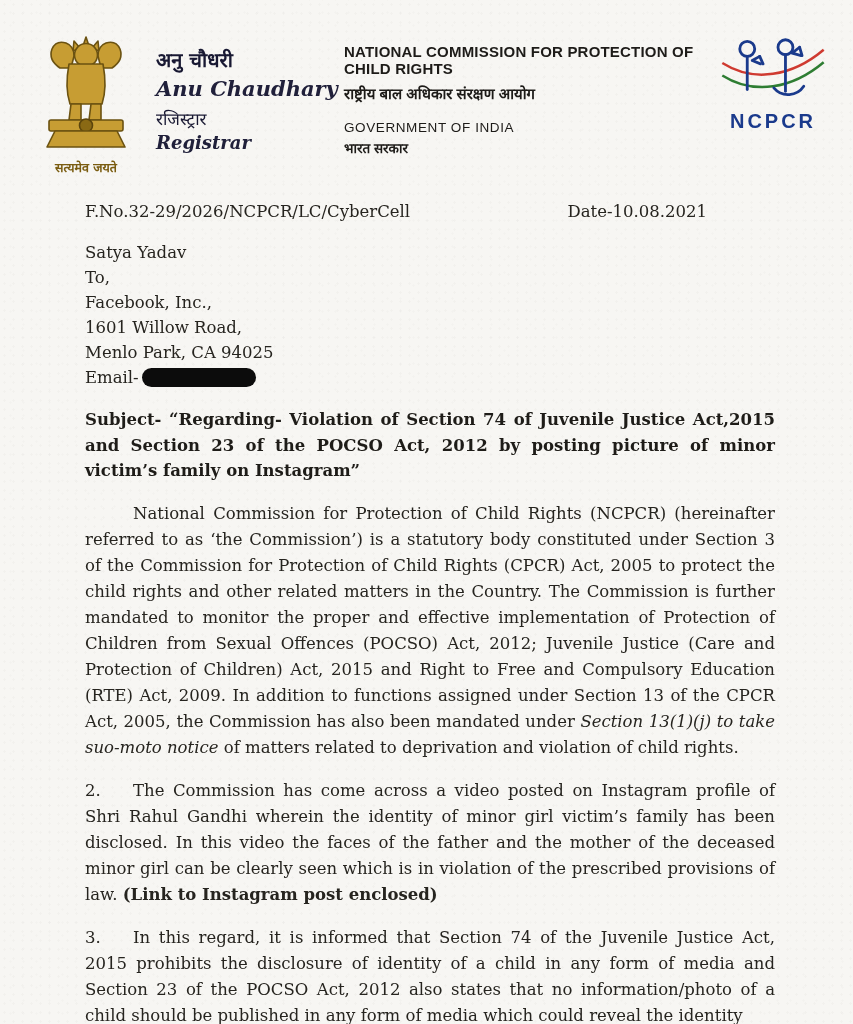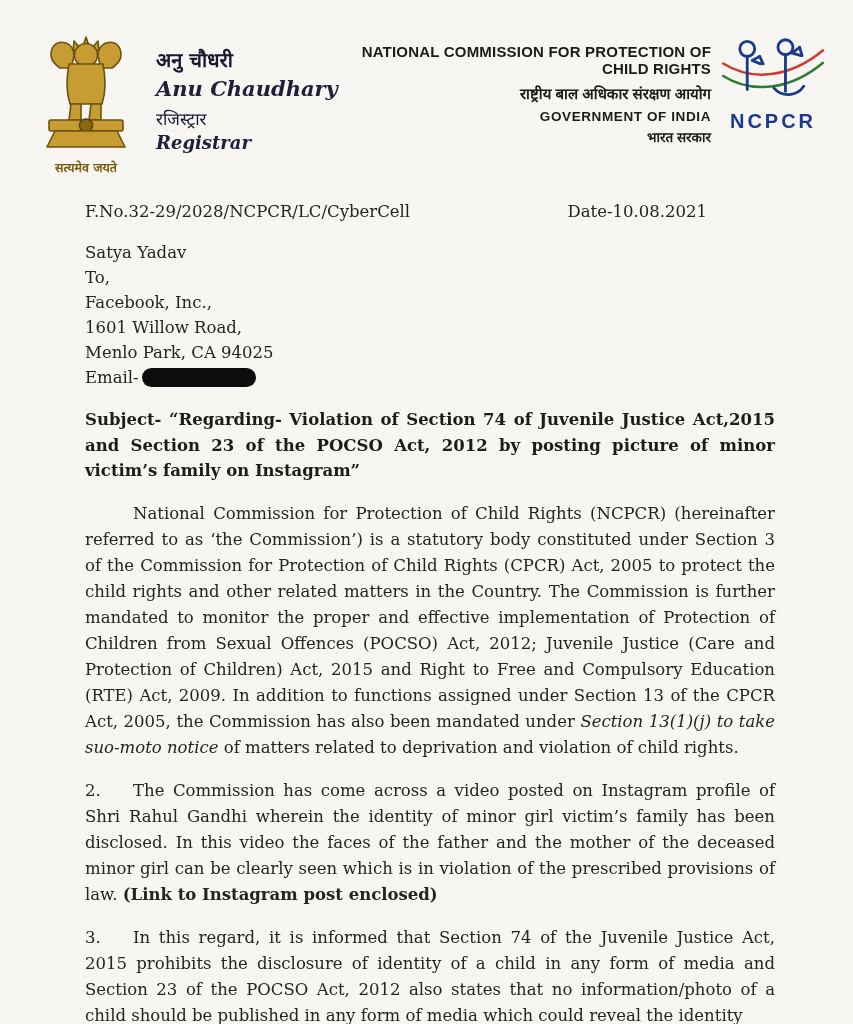--- a/index.html
+++ b/index.html
@@ -27,24 +27,24 @@
   .emblem-block { width: 112px; text-align: center; flex: none; }
   .emblem-caption {
     font-family: "DejaVu Sans", sans-serif;
     font-size: 12.5px; font-weight: bold; color: #7a5c10; margin-top: 1px;
   }
   .registrar-block { flex: none; width: 188px; margin-left: 14px; padding-top: 12px; color: #181832; }
   .reg-name-hi { font-family: "DejaVu Sans", sans-serif; font-size: 20px; font-weight: bold; }
   .reg-name-en { font-size: 21px; font-weight: bold; font-style: italic; margin-top: 3px; color: #20203a; }
   .reg-title-hi { font-family: "DejaVu Sans", sans-serif; font-size: 17px; font-weight: normal; margin-top: 6px; }
   .reg-title-en { font-size: 18px; font-weight: bold; font-style: italic; margin-top: 2px; color: #20203a; }
-  .org-block { flex: 1; text-align: right; padding-top: 9px; font-family: "Liberation Sans", sans-serif; color: #1d1b18; }
+  .org-block { flex: 1; text-align: left; padding-top: 9px; font-family: "Liberation Sans", sans-serif; color: #1d1b18; }
   .org-en { font-size: 15px; font-weight: bold; letter-spacing: 0.2px; }
   .org-hi { font-size: 15px; font-weight: bold; margin-top: 6px; }
-  .gov-en { font-size: 13.5px; font-weight: bold; margin-top: 6px; letter-spacing: 0.6px; }
+  .gov-en { font-size: 13.5px; font-weight: normal; margin-top: 17px; letter-spacing: 0.6px; }
   .gov-hi { font-size: 13.5px; font-weight: bold; margin-top: 4px; }
   .logo-block { flex: none; width: 124px; text-align: center; padding-top: 4px; }
   .logo-caption {
     font-family: "Liberation Sans", sans-serif; font-weight: bold;
     color: #1a3a8c; font-size: 20px; letter-spacing: 3px; margin-top: -2px;
   }
   
   .content { padding: 0 78px 0 85px; }
   .ref-line { display: flex; justify-content: space-between; margin-top: 26px; font-size: 16.5px; }
   .ref-date { margin-right: 68px; }
@@ -131,21 +131,21 @@
         </svg>
       </span>
       <div class="logo-caption">NCPCR</div>
     </div>
 
   </header>
 
   <main class="content">
 
     <div class="ref-line">
-      <span class="ref-no">F.No.32-29/2028/NCPCR/LC/CyberCell</span>
+      <span class="ref-no">F.No.32-29/2026/NCPCR/LC/CyberCell</span>
       <span class="ref-date">Date-10.08.2021</span>
     </div>
 
     <div class="recipient">
       <div>Satya Yadav</div>
       <div>To,</div>
       <div>Facebook, Inc.,</div>
       <div>1601 Willow Road,</div>
       <div>Menlo Park, CA 94025</div>
       <div class="email-line">

